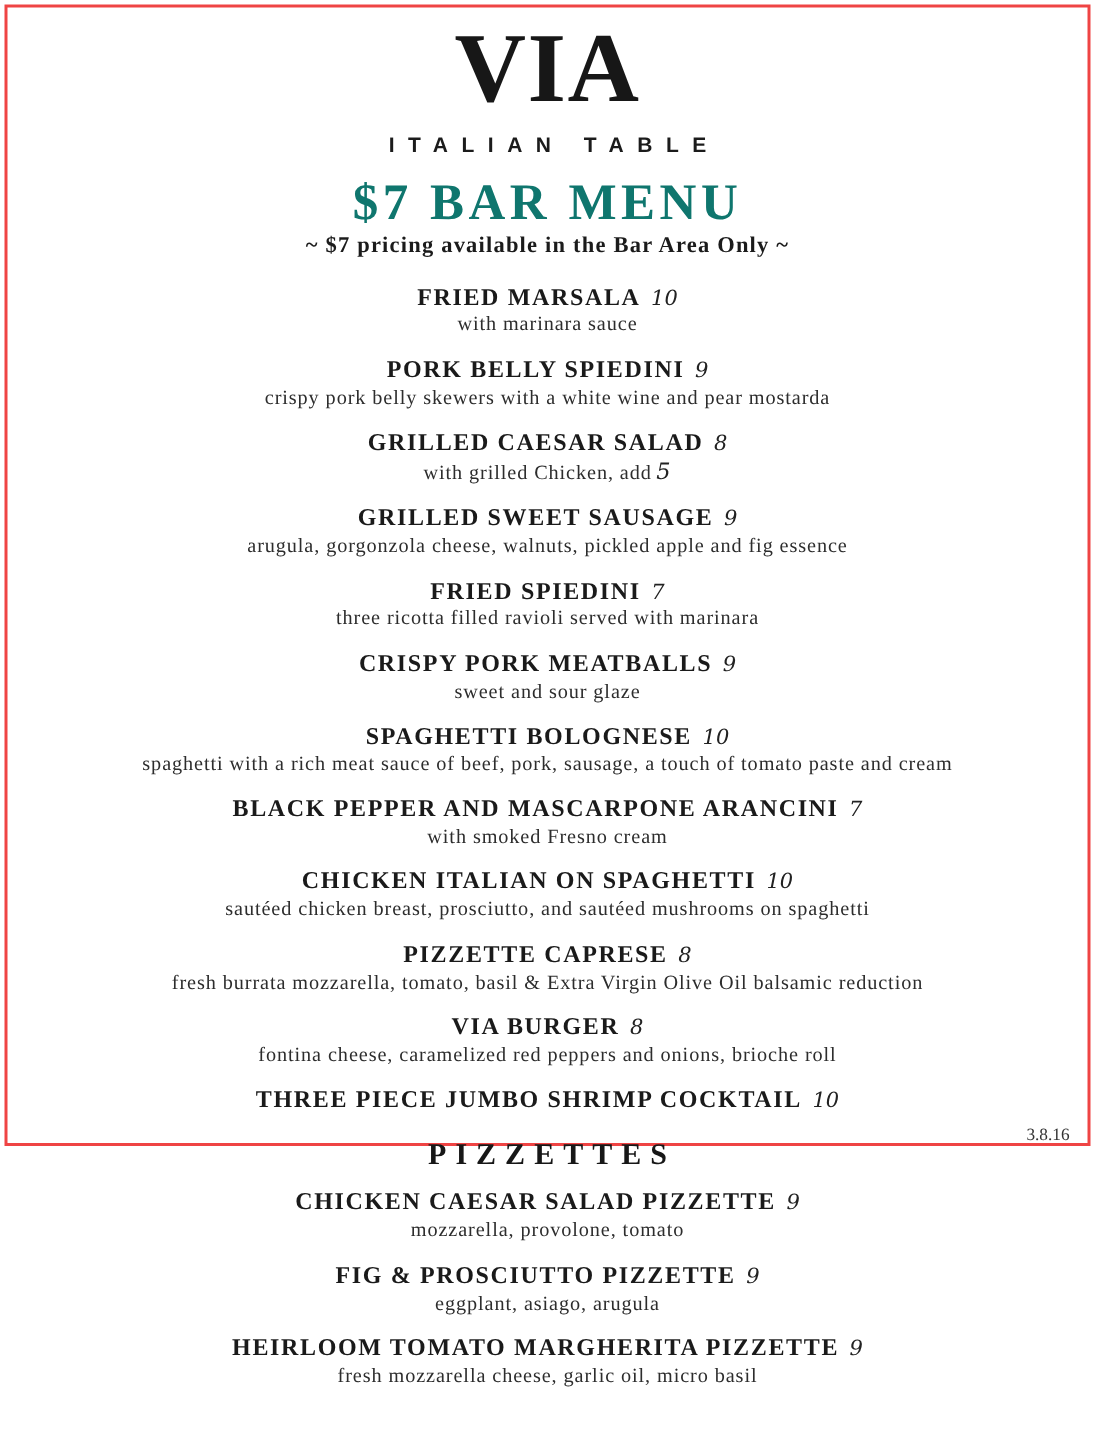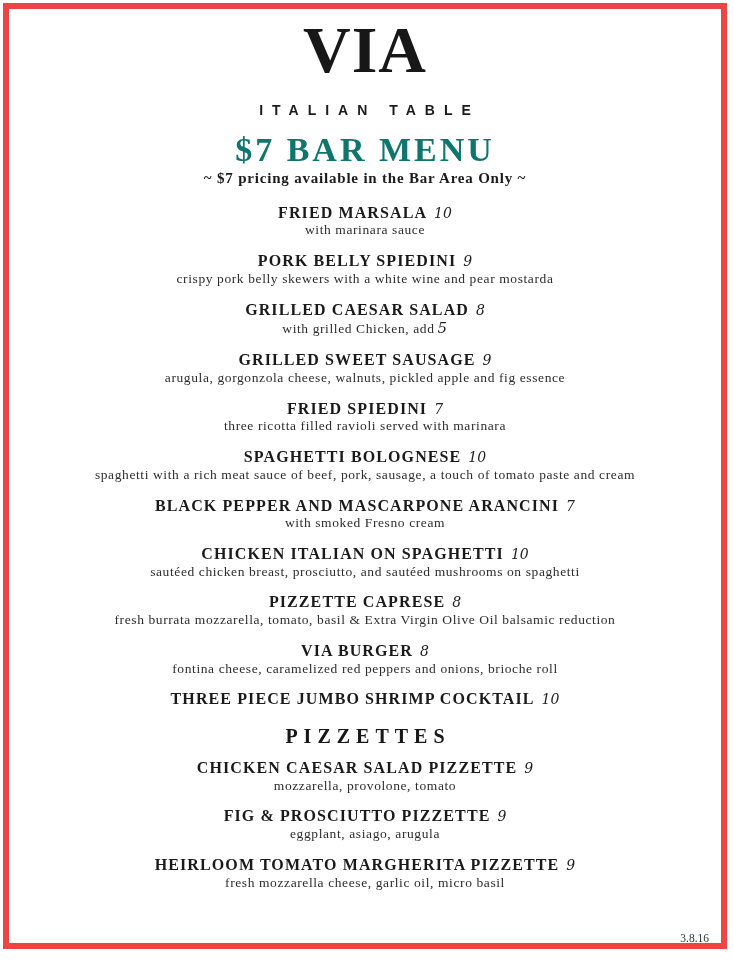--- a/index.html
+++ b/index.html
@@ -13,35 +13,35 @@
     position: relative;
     font-family: "Liberation Serif", serif;
     color: #1e1e1e;
     overflow: hidden;
   }
   .frame {
     position: absolute;
     left: 3px;
     top: 3px;
     width: 724px;
-    height: 946px;
-    border: 6px solid #ef4444;
+    height: 761px;
+    border: 2px solid #ef4444;
     box-sizing: border-box;
     text-align: center;
   }
   .logo {
     margin-top: 8px;
     font-size: 66px;
     line-height: 1;
     font-weight: bold;
     letter-spacing: 1px;
     color: #171717;
   }
   .logo-sub {
-    margin-top: 19px;
+    margin-top: 9px;
     font-family: "Liberation Sans", sans-serif;
     font-size: 14px;
     font-weight: bold;
     letter-spacing: 9px;
     padding-left: 9px; 
     color: #1b1b1b;
   }
   .menu-title {
     margin: 14px 0 2px 0;
     font-size: 34px;
@@ -136,20 +136,24 @@
     <div class="item">
       <div class="item-line"><span class="item-name">GRILLED SWEET SAUSAGE</span><span class="script">9</span></div>
       <div class="item-desc">arugula, gorgonzola cheese, walnuts, pickled apple and fig essence</div>
     </div>
 
     <div class="item">
       <div class="item-line"><span class="item-name">FRIED SPIEDINI</span><span class="script">7</span></div>
       <div class="item-desc">three ricotta filled ravioli served with marinara</div>
     </div>
 
+    <div class="item">
+      <div class="item-line"><span class="item-name">CRISPY PORK MEATBALLS</span><span class="script">9</span></div>
+      <div class="item-desc">sweet and sour glaze</div>
+    </div>
 
     <div class="item">
       <div class="item-line"><span class="item-name">SPAGHETTI BOLOGNESE</span><span class="script">10</span></div>
       <div class="item-desc">spaghetti with a rich meat sauce of beef, pork, sausage, a touch of tomato paste and cream</div>
     </div>
 
     <div class="item">
       <div class="item-line"><span class="item-name">BLACK PEPPER AND MASCARPONE ARANCINI</span><span class="script">7</span></div>
       <div class="item-desc">with smoked Fresno cream</div>
     </div>

